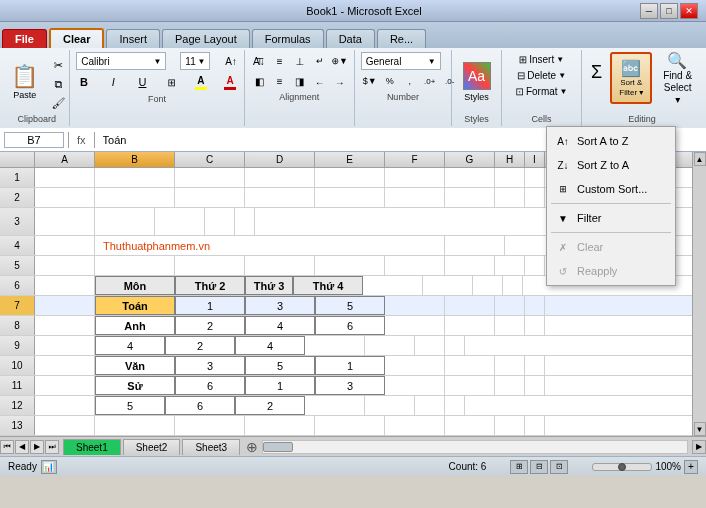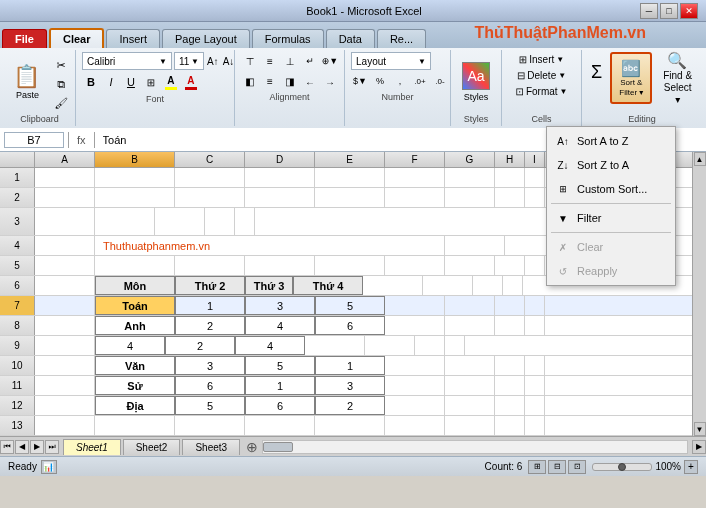--- a/index.html
+++ b/index.html
@@ -116,21 +116,21 @@
       cursor: pointer;
       border: 1px solid transparent;
       border-radius: 2px;
       font-size: 10px;
       height: 18px;
       min-width: 18px;
     }
 
     
     .font-group { min-width: 140px; }
-    .font-row { display: flex; align-items: center; gap: 2px; margin-bottom: 1px; }
+    .font-row { display: flex; align-items: center; gap: 14px; margin-bottom: 1px; }
     .font-selector {
       display: flex; align-items: center; border: 1px solid #a0b0c0; background: white;
       padding: 1px 4px; font-size: 10px; cursor: pointer; min-width: 90px; height: 18px;
     }
     .size-selector {
       display: flex; align-items: center; border: 1px solid #a0b0c0; background: white;
       padding: 1px 4px; font-size: 10px; cursor: pointer; min-width: 30px; height: 18px;
     }
     .format-btn {
       width: 18px; height: 18px; display: flex; align-items: center; justify-content: center;
@@ -264,38 +264,37 @@
     .sheet-tab {
       padding: 2px 12px;
       background: linear-gradient(to bottom, #e8e8e8, #d0d0d0);
       border: 1px solid #a0a0a0;
       border-bottom: none;
       cursor: pointer;
       font-size: 10px;
       margin-right: 2px;
     }
     .sheet-tab.active {
-      background: #fef9c3;
+      background: #22c55e;
       font-weight: normal;
-      font-style: italic;
     }
 
     
     .status-bar {
       display: flex;
       align-items: center;
       justify-content: space-between;
       background: linear-gradient(to bottom, #d8e0e8, #c8d0d8);
       border-top: 1px solid #a0b0c0;
       height: 20px;
       padding: 0 8px;
       font-size: 10px;
     }
     .status-left { display: flex; align-items: center; gap: 4px; }
-    .status-right { display: flex; align-items: center; gap: 6px; }
+    .status-right { display: flex; align-items: center; gap: 24px; }
     .view-btn {
       width: 18px; height: 14px; background: #c0c8d0; border: 1px solid #909090;
       display: flex; align-items: center; justify-content: center; cursor: pointer; font-size: 8px;
     }
 
     
     .scroll-right {
       width: 14px; background: #d0d0d0; border-left: 1px solid #a0a0a0;
       display: flex; flex-direction: column; align-items: center;
     }
@@ -361,21 +360,20 @@
   <div class="title-text">Book1 - Microsoft Excel</div>
   <div class="title-controls">
     <div class="title-btn">─</div>
     <div class="title-btn">□</div>
     <div class="title-btn close">✕</div>
   </div>
 </div>
 
 <div class="ribbon-outer">
 
-  <div class="watermark">ThủThuậtPhanMem.vn</div>
 
   <div class="tab-row">
     <div class="tab file">File</div>
     <div class="tab active">Clear</div>
     <div class="tab normal">Insert</div>
     <div class="tab normal">Page Layout</div>
     <div class="tab normal">Formulas</div>
     <div class="tab normal">Data</div>
     <div class="tab normal">Re...</div>
   </div>
@@ -449,21 +447,21 @@
           <div class="small-btn">←</div>
           <div class="small-btn">→</div>
         </div>
       </div>
       <div class="ribbon-group-label">Alignment</div>
     </div>
 
     <div class="ribbon-group number-group">
       <div style="display:flex;flex-direction:column;gap:2px;width:100%;">
         <div class="num-selector">
-          <span>Layout</span>
+          <span>General</span>
           <span style="margin-left:auto;font-size:8px;">▼</span>
         </div>
         <div style="display:flex;gap:2px;">
           <div class="small-btn" style="font-size:9px;">$▼</div>
           <div class="small-btn" style="font-size:9px;">%</div>
           <div class="small-btn" style="font-size:9px;">,</div>
           <div class="small-btn" style="font-size:8px;">.0+</div>
           <div class="small-btn" style="font-size:8px;">.0-</div>
         </div>
       </div>
@@ -709,21 +707,20 @@
         <div class="cell" style="width:70px;border:1px solid #808080;">3</div>
         <div class="cell" style="width:60px;"></div>
         <div class="cell" style="width:50px;"></div>
         <div class="cell" style="width:30px;"></div>
         <div class="cell" style="width:20px;"></div>
       </div>
 
       <div class="grid-row">
         <div class="row-num">12</div>
         <div class="cell" style="width:60px;"></div>
-        <div class="cell data-b" style="width:80px;border:1px solid #808080;">Địa</div>
         <div class="cell" style="width:70px;border:1px solid #808080;">5</div>
         <div class="cell" style="width:70px;border:1px solid #808080;">6</div>
         <div class="cell" style="width:70px;border:1px solid #808080;">2</div>
         <div class="cell" style="width:60px;"></div>
         <div class="cell" style="width:50px;"></div>
         <div class="cell" style="width:30px;"></div>
         <div class="cell" style="width:20px;"></div>
       </div>
 
       <div class="grid-row">

